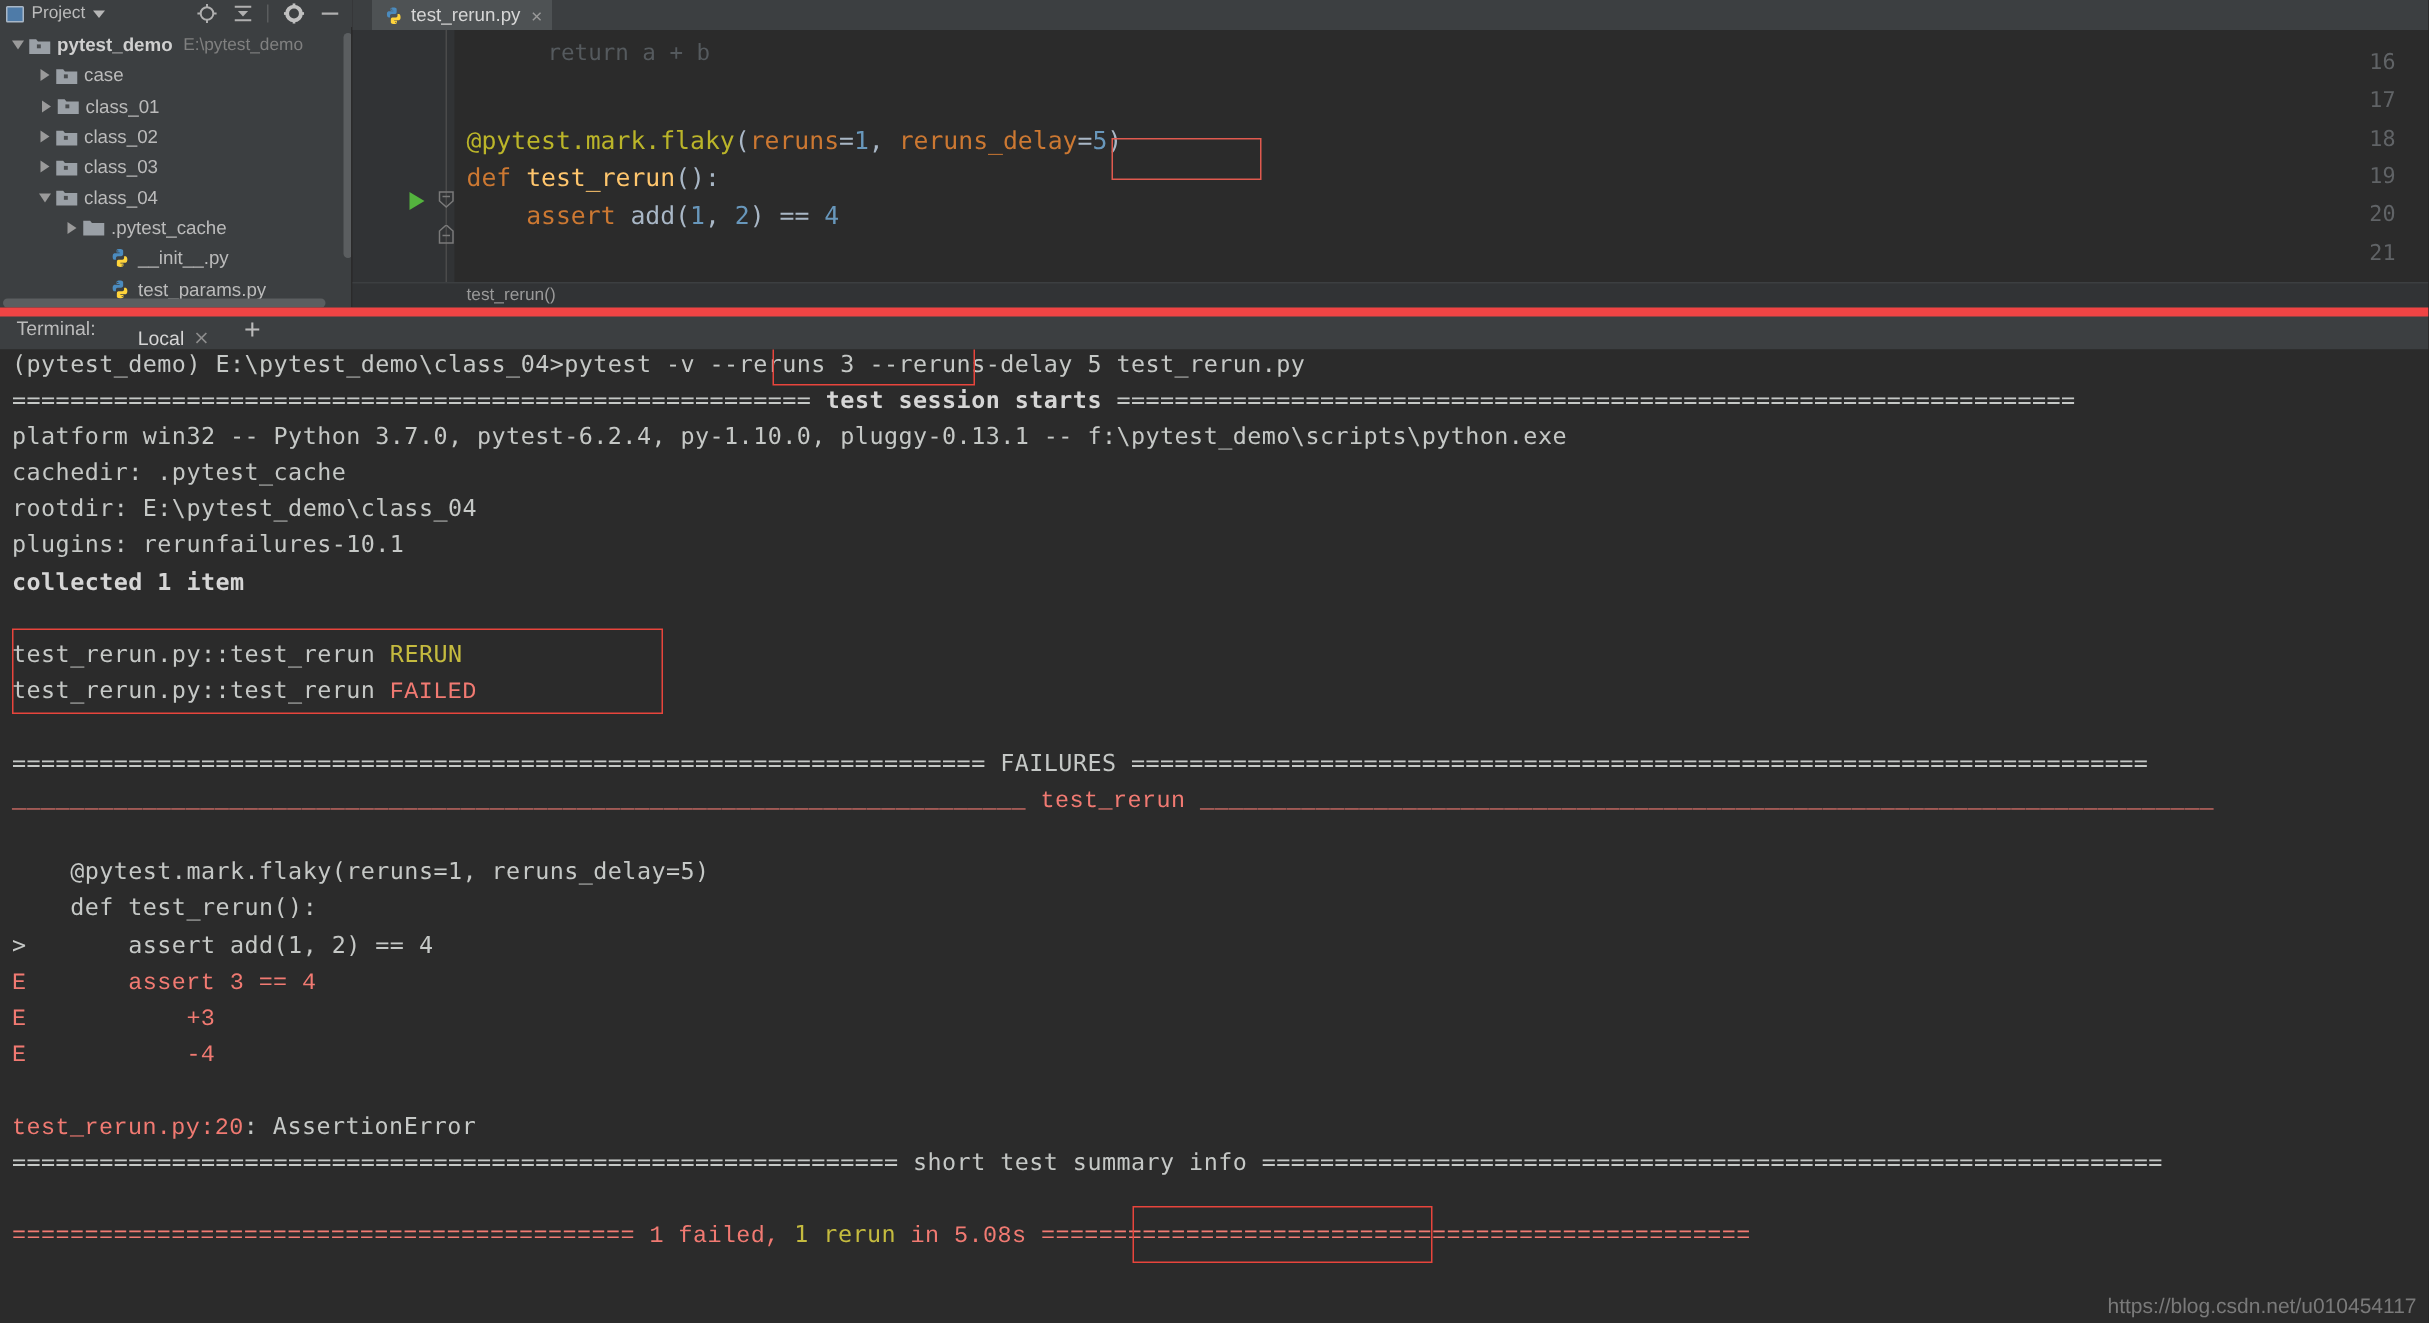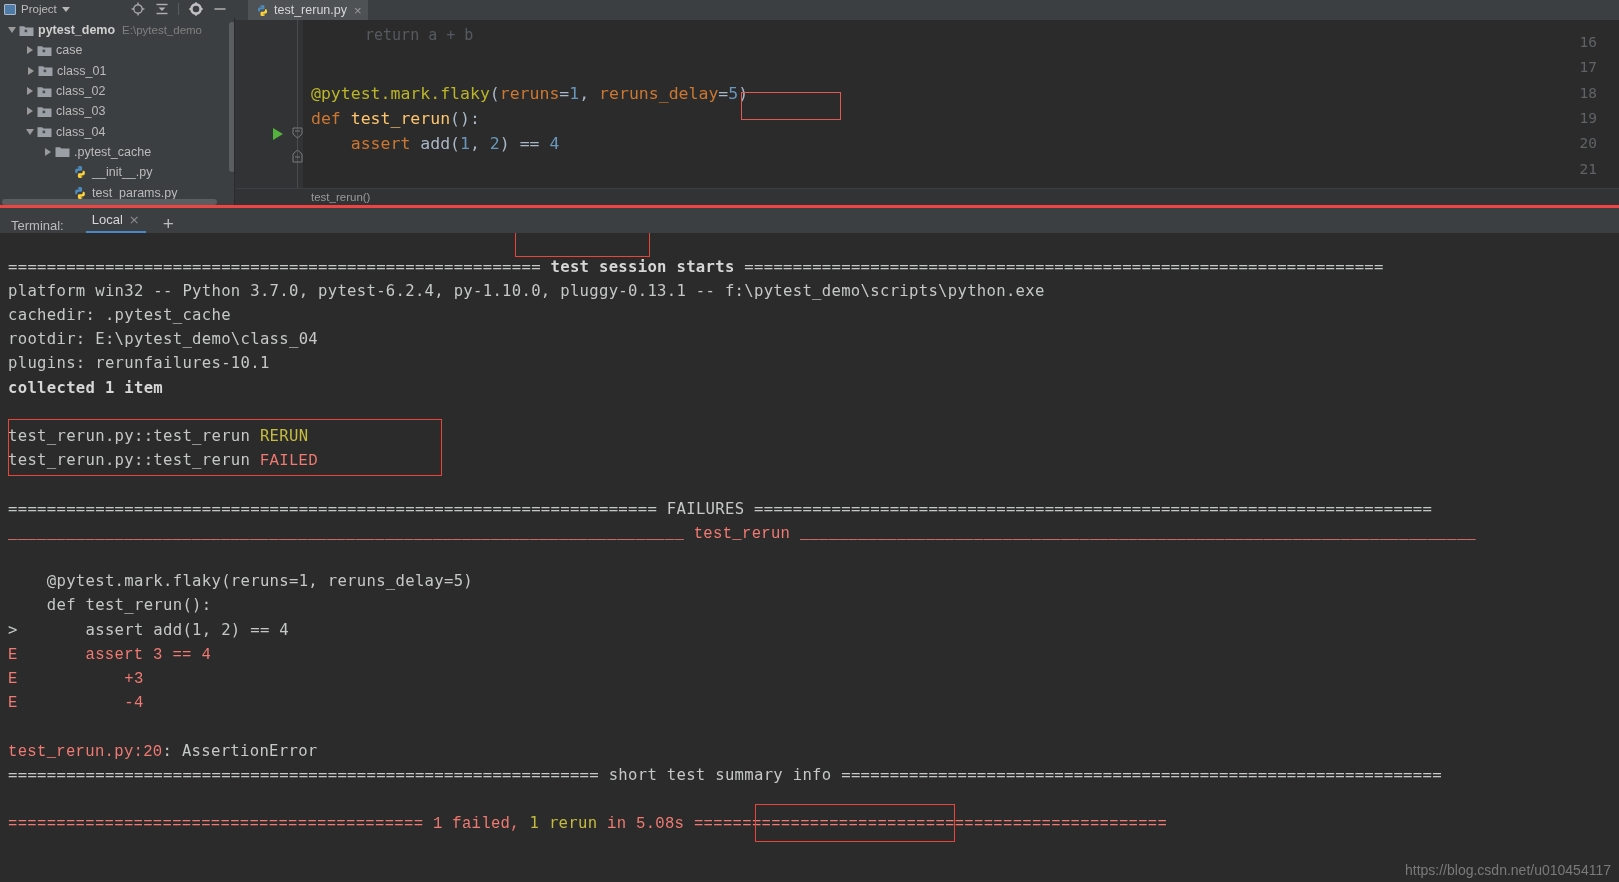--- a/index.html
+++ b/index.html
@@ -141,22 +141,22 @@
   .breadcrumb-bar {
     height: 17px; background: #313335; display: flex; align-items: center;
     padding-left: 76px;
     font-family: "Liberation Sans", sans-serif; font-size: 11.5px; color: #9a9a9a;
     border-top: 1px solid #3c3f41;
   }
 
   
   .term-region { position: absolute; left: 0; top: 205px; width: 1619px; height: 677px; }
   .term-tabbar {
-    height: 28px; background: #3c3f41; display: flex; align-items: flex-end;
-    padding-left: 11px; gap: 0px; border-top: 3px solid #ef4444;
+    height: 28px; background: #3c3f41; display: flex; align-items: flex-start;
+    padding-left: 11px; gap: 0px; border-top: 6px solid #ef4444;
   }
   .term-label {
     color: #bbbbbb; font-family: "Liberation Sans", sans-serif; font-size: 13px;
     margin-right: 22px;
   }
   .term-tab {
     position: relative; height: 28px; display: flex; align-items: center; gap: 6px;
     padding: 0 6px;
   }
   .term-tab-text { color: #d6d6d6; font-family: "Liberation Sans", sans-serif; font-size: 13px; }
@@ -419,20 +419,21 @@
       <span class="term-label">Terminal:</span>
       <div class="term-tab">
         <span class="term-tab-text">Local</span>
         <span class="term-tab-close">×</span>
         <span class="term-tab-underline"></span>
       </div>
       <span class="term-plus">+</span>
     </div>
 
     <div class="console" id="console">
+        <div class="cline" style="top: 1px;"><span class="c-white">(pytest_demo) E:\pytest_demo\class_04&gt;pytest -v </span><span class="c-white">--reruns 3 --reruns-delay 5 test_rerun.py</span></div>
         <div class="cline" style="top: 25px;"><span class="c-white">======================================================= </span><span class="c-bold">test session starts</span><span class="c-white"> ==================================================================</span></div>
         <div class="cline" style="top: 49px;"><span class="c-white">platform win32 -- Python 3.7.0, pytest-6.2.4, py-1.10.0, pluggy-0.13.1 -- f:\pytest_demo\scripts\python.exe</span></div>
         <div class="cline" style="top: 73px;"><span class="c-white">cachedir: .pytest_cache</span></div>
         <div class="cline" style="top: 97px;"><span class="c-white">rootdir: E:\pytest_demo\class_04</span></div>
         <div class="cline" style="top: 121px;"><span class="c-white">plugins: rerunfailures-10.1</span></div>
         <div class="cline" style="top: 146px;"><span class="c-bold">collected 1 item</span></div>
         <div class="cline" style="top: 194px;"><span class="c-white">test_rerun.py::test_rerun </span><span class="c-yellow">RERUN</span></div>
         <div class="cline" style="top: 218px;"><span class="c-white">test_rerun.py::test_rerun </span><span class="c-red">FAILED</span></div>
         <div class="cline" style="top: 267px;"><span class="c-white">=================================================================== </span><span class="c-white">FAILURES</span><span class="c-white"> ======================================================================</span></div>
         <div class="cline" style="top: 291px;"><span class="c-red">______________________________________________________________________ </span><span class="c-red">test_rerun</span><span class="c-red"> ______________________________________________________________________</span></div>

